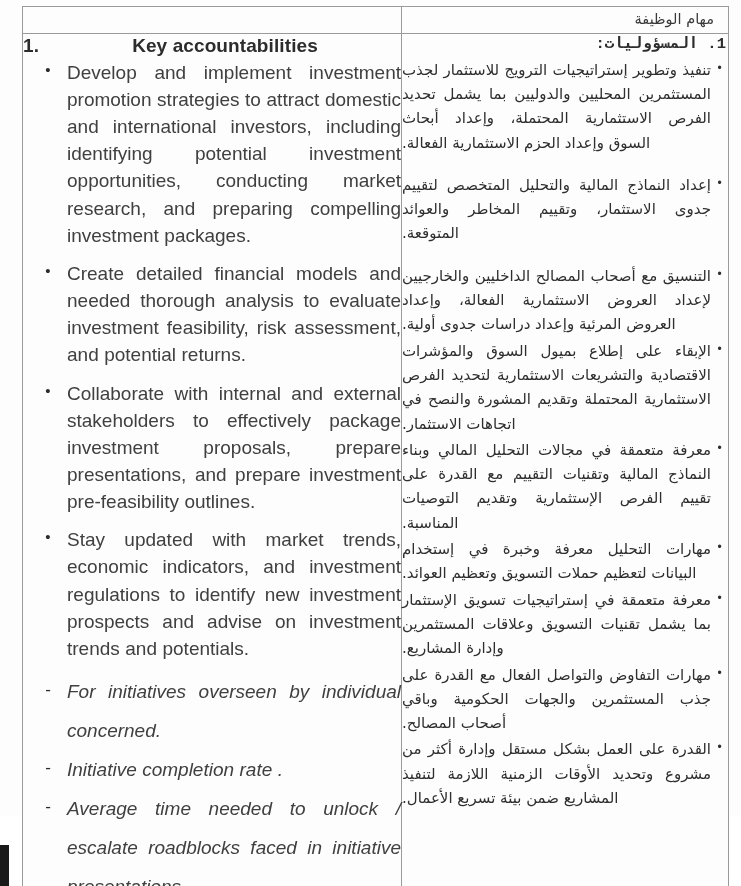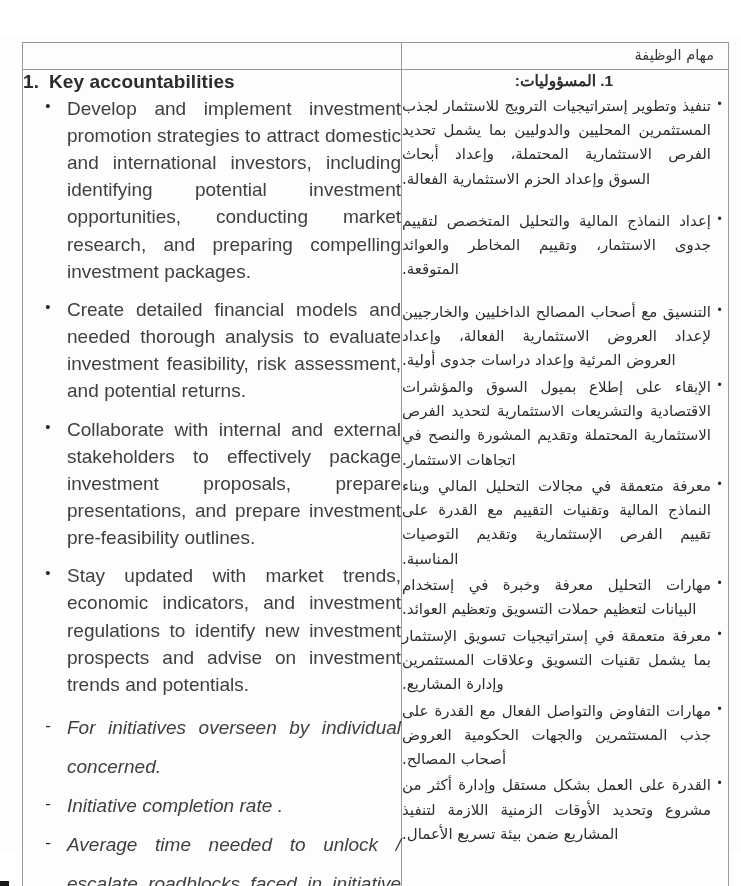--- a/index.html
+++ b/index.html
@@ -15,21 +15,20 @@
     font-family: "Liberation Sans", sans-serif;
     overflow: hidden;
   }
 
   
   #page {
     position: absolute;
     left: 0; top: 0;
     width: 741px; height: 816px;
     background: #fdfdfd;
-    margin-top: 36px;
   }
 
   
   #scan-artifact {
     position: absolute;
     left: 0;
     top: 845px;
     width: 9px;
     height: 41px;
     background: #1a1a1a;
@@ -77,21 +76,21 @@
     display: flex;
     align-items: flex-start;
     font-size: 19px;
     font-weight: bold;
     color: #2c2c2c;
     letter-spacing: 0.1px;
     line-height: 1.2;
     margin: 1px 0 1px 0;
   }
   .en-heading .num { width: 26px; flex: 0 0 26px; }
-  .en-heading .txt { flex: 1; }
+  .en-heading .txt { flex: 1; text-align: center; }
 
   ul.en-list, ul.ar-list { list-style: none; margin: 0; padding: 0; }
 
   li.en-bullet {
     display: flex;
     align-items: flex-start;
     margin: 0 0 11px 0;
   }
   li.en-bullet:last-child { margin-bottom: 0; }
   li.en-bullet .marker {
@@ -118,22 +117,22 @@
     hyphens: none;
     word-spacing: 0.2px;
   }
   li.en-bullet.spaced .content { line-height: 2.05; font-style: italic; }
   li.en-bullet.spaced { margin-bottom: 0px; }
   li.en-bullet.spaced .marker { line-height: 2.05; }
 
   
   .ar-heading {
     direction: rtl;
-    text-align: center;
-    font-family: Liberation Sans, sans-serif;
+    text-align: right;
+    font-family: Liberation Mono, monospace;
     font-size: 15.5px;
     font-weight: bold;
     color: #2e2e2e;
     line-height: 1.4;
     margin: 0 0 2px 0;
     padding-right: 2px;
   }
 
   li.ar-bullet {
     direction: rtl;
@@ -252,21 +251,21 @@
             <li class="ar-bullet">
               <span class="marker">•</span>
               <span class="content">مهارات التحليل معرفة وخبرة في إستخدام البيانات لتعظيم حملات التسويق وتعظيم العوائد.</span>
             </li>
             <li class="ar-bullet">
               <span class="marker">•</span>
               <span class="content">معرفة متعمقة في إستراتيجيات تسويق الإستثمار بما يشمل تقنيات التسويق وعلاقات المستثمرين وإدارة المشاريع.</span>
             </li>
             <li class="ar-bullet">
               <span class="marker">•</span>
-              <span class="content">مهارات التفاوض والتواصل الفعال مع القدرة على جذب المستثمرين والجهات الحكومية العروض أصحاب المصالح.</span>
+              <span class="content">مهارات التفاوض والتواصل الفعال مع القدرة على جذب المستثمرين والجهات الحكومية وباقي أصحاب المصالح.</span>
             </li>
             <li class="ar-bullet">
               <span class="marker">•</span>
               <span class="content">القدرة على العمل بشكل مستقل وإدارة أكثر من مشروع وتحديد الأوقات الزمنية اللازمة لتنفيذ المشاريع ضمن بيئة تسريع الأعمال.</span>
             </li>
           </ul>
         </td>
       </tr>
     </tbody>
   </table>

